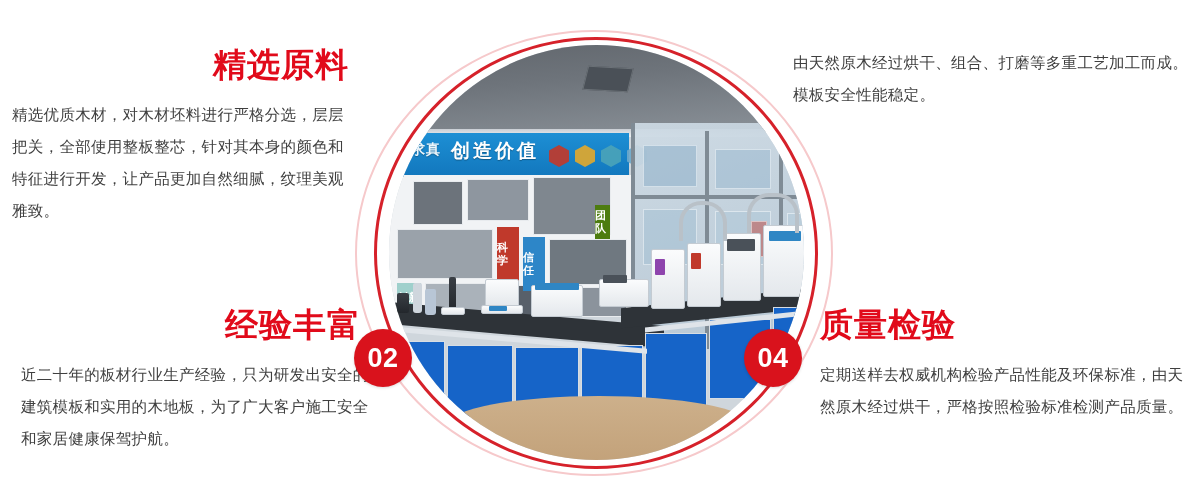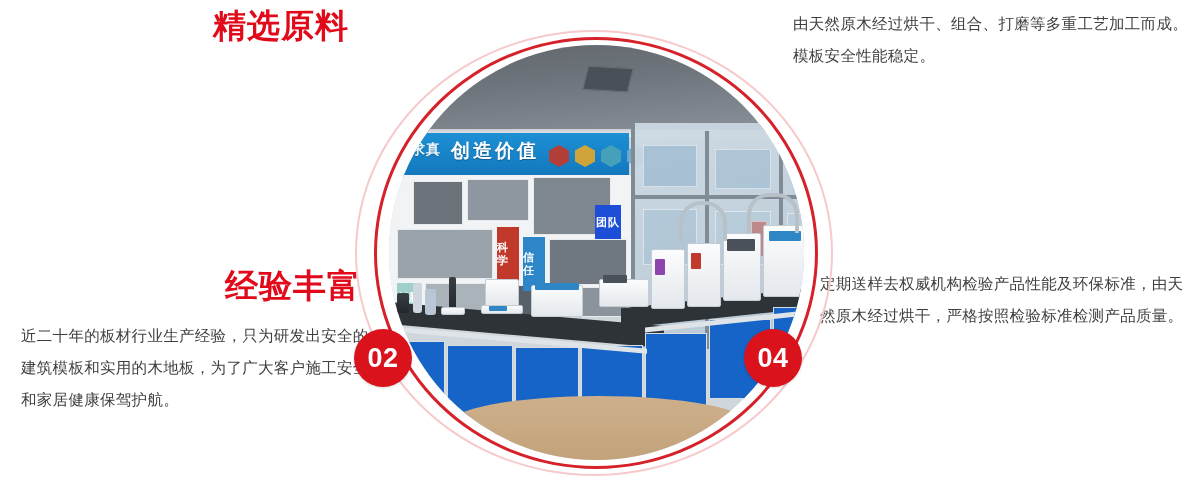--- a/index.html
+++ b/index.html
@@ -16,20 +16,21 @@
     width: 1200px;
     height: 495px;
     background: #ffffff;
     overflow: hidden;
   }
 
   
   .feature {
     position: absolute;
     box-sizing: border-box;
+    margin-top: 39px;
   }
   .feature-title {
     color: #e10a1a;
     font-size: 33px;
     font-weight: bold;
     line-height: 1.1;
     letter-spacing: 1px;
     white-space: nowrap;
     margin: 0 0 16px 0;
   }
@@ -268,32 +269,34 @@
   .badge-02 { left: 354px; top: 329px; }
   .badge-04 { left: 744px; top: 329px; }
 </style>
 </head>
 <body>
 
 <div id="page">
 
   <div class="feature f-tl">
     <div class="feature-title">精选原料</div>
+    <p class="feature-body">精选优质木材，对木材坯料进行严格分选，层层把关，全部使用整板整芯，针对其本身的颜色和特征进行开发，让产品更加自然细腻，纹理美观雅致。</p>
   </div>
 
   <div class="feature f-tr">
     <p class="feature-body">由天然原木经过烘干、组合、打磨等多重工艺加工而成。模板安全性能稳定。</p>
   </div>
 
   <div class="feature f-bl">
     <div class="feature-title">经验丰富</div>
     <p class="feature-body">近二十年的板材行业生产经验，只为研发出安全的建筑模板和实用的木地板，为了广大客户施工安全和家居健康保驾护航。</p>
   </div>
 
   <div class="feature f-br">
+    <div class="feature-title">质量检验</div>
     <p class="feature-body">定期送样去权威机构检验产品性能及环保标准，由天然原木经过烘干，严格按照检验标准检测产品质量。</p>
   </div>
 
   <div id="media">
 
     <div class="ring-outer"></div>
     <div class="ring-inner"></div>
 
     <div class="photo-clip">
       <div class="photo-scene">
@@ -318,21 +321,21 @@
         <div class="wall-img" style="left:144px;top:132px;width:78px;height:58px;background:#7f878f;"></div>
         <div class="wall-img" style="left:8px;top:184px;width:96px;height:50px;background:#9aa2aa;"></div>
         <div class="wall-img" style="left:160px;top:194px;width:78px;height:46px;background:#6f7880;"></div>
         <div class="wall-img" style="left:36px;top:238px;width:70px;height:34px;background:#aab2ba;"></div>
         <div class="wall-img" style="left:110px;top:240px;width:62px;height:32px;background:#58606a;"></div>
         <div class="wall-img" style="left:176px;top:242px;width:62px;height:30px;background:#8b939c;"></div>
 
         <div class="wall-tile" style="left:108px;top:182px;width:22px;height:54px;background:#c0392b;flex-direction:column;">科学</div>
         <div class="wall-tile" style="left:134px;top:192px;width:22px;height:54px;background:#2d86c8;flex-direction:column;">信任</div>
         <div class="wall-tile" style="left:8px;top:238px;width:24px;height:28px;background:#9fd0cc;color:#fff;">创新</div>
-        <div class="wall-tile" style="left:206px;top:160px;width:26px;height:34px;background:#1d4ed8;flex-direction:column;">团队</div>
+        <div class="wall-tile" style="left:206px;top:160px;width:15px;height:34px;background:#4d7c0f;flex-direction:column;">团队</div>
 
         <div class="sc-glass"></div>
         <div class="mullion" style="left:242px;top:78px;width:4px;height:228px;"></div>
         <div class="mullion" style="left:316px;top:86px;width:4px;height:218px;"></div>
         <div class="mullion" style="left:390px;top:92px;width:4px;height:206px;"></div>
         <div class="mullion" style="left:242px;top:150px;width:215px;height:4px;"></div>
 
         <div class="glass-pane-img" style="left:254px;top:100px;width:54px;height:42px;background:rgba(140,175,200,.55);"></div>
         <div class="glass-pane-img" style="left:326px;top:104px;width:56px;height:40px;background:rgba(150,182,205,.5);"></div>
         <div class="glass-pane-img" style="left:254px;top:164px;width:54px;height:56px;background:rgba(160,190,210,.5);"></div>

